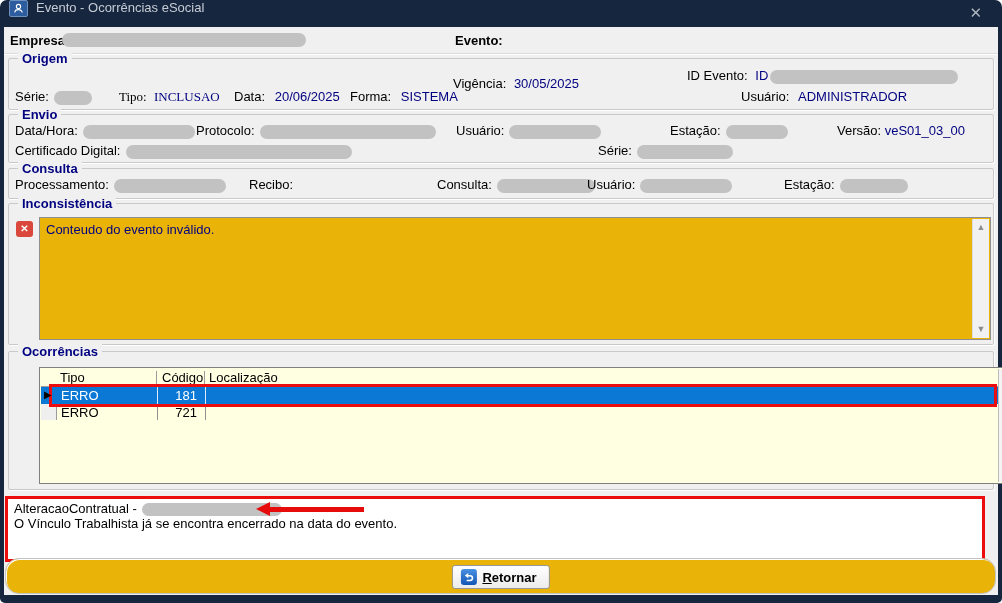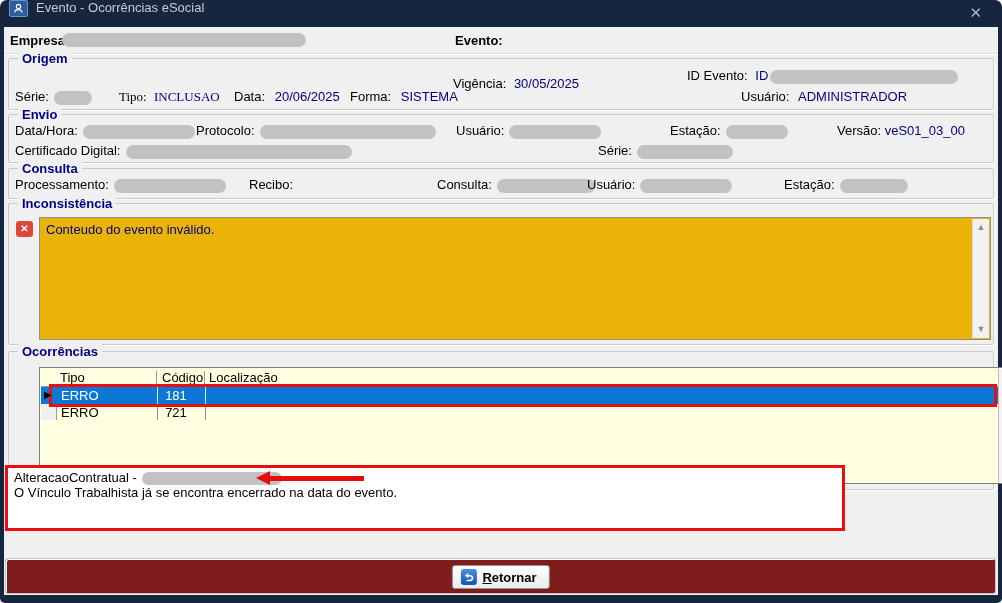--- a/index.html
+++ b/index.html
@@ -32,32 +32,32 @@
   .th { position:absolute; top:2px; color:#000; font-size:13px; }
   .hline { position:absolute; left:1px; right:14px; top:18px; height:1px; background:#9b9b9b; }
   .colsep { position:absolute; width:1px; background:#9b9b9b; }
   .row-sel { position:absolute; left:1px; top:19px; height:17px; background:#0a78d4; }
   .row-sel .cell { color:#ffffff; }
   .red-outline { position:absolute; border:3px solid #ec0e0e; background:transparent; z-index:5; }
   .marker { position:absolute; color:#000; font-size:10px; z-index:6; }
   .row2 { position:absolute; left:1px; top:36px; height:16px; }
   .gutter2 { position:absolute; left:0; top:0; width:16px; height:100%; background:#efefef; border-right:1px solid #9b9b9b; }
   .cell { position:absolute; top:1px; font-size:13px; }
-  .cell-num { width:46px; text-align:center; }
+  .cell-num { width:46px; text-align:right; }
   .tbl-scroll { position:absolute; top:1px; bottom:1px; right:1px; width:13px; background:#f3f3f3; border-left:1px solid #bdbdbd; }
   .thumb1 { position:absolute; left:5px; top:5px; width:3px; height:22px; background:#8a8a8a; }
   .thumb2 { position:absolute; left:5px; top:29px; width:3px; height:16px; background:#c4c4c4; }
   
   .msgbox { position:absolute; background:#ffffff; border:3px solid #ec0e0e; }
   .msgline { position:absolute; left:6px; white-space:nowrap; color:#000; }
   .arrow { position:absolute; height:14px; }
   .arrow .head { position:absolute; left:0; top:0; width:0; height:0; border-top:7px solid transparent; border-bottom:7px solid transparent; border-right:14px solid #e60c0c; }
   .arrow .shaft { position:absolute; left:12px; top:5px; height:5px; background:#e60c0c; }
   
-  .footer-panel { position:absolute; background:#7f1d1d; border:1px solid #c3c3c3; border-radius:3px; box-shadow:inset 1px 1px 0 #ffffff; }
+  .footer-panel { position:absolute; background:#eab308; border:1px solid #c3c3c3; border-radius:14px; box-shadow:inset 1px 1px 0 #ffffff; }
   .btn { position:absolute; left:50%; transform:translateX(-50%); top:6px; height:24px; padding:0 12px 0 8px; background:linear-gradient(#ffffff,#ececec); border:1px solid #979797; border-radius:3px; display:flex; align-items:center; gap:6px; font-weight:bold; font-size:13px; cursor:default; }
   .btn .u { text-decoration:underline; }
   .btn-icon { width:16px; height:16px; border-radius:3px; background:linear-gradient(#4a90e2,#1156b5); display:flex; align-items:center; justify-content:center; }
 </style>
 </head>
 <body>
 
 <div class="window">
 
   <div class="titlebar">
@@ -196,21 +196,21 @@
           <div class="colsep" style="left:164px; top:0; height:16px; background:#8f8f8f;"></div>
         </div>
 
         <div class="tbl-scroll">
           <div class="thumb1"></div>
           <div class="thumb2"></div>
         </div>
       </div>
     </div>
 
-    <div class="msgbox" style="left:1px; top:438px; width:840px; height:66px;">
+    <div class="msgbox" style="left:1px; top:469px; width:980px; height:66px;">
       <span class="msgline" style="top:2px;">
         <span>AlteracaoContratual -</span><span class="blob" style="width:140px; height:13px;"></span>
       </span>
       <div class="arrow" style="left:248px; top:3px; width:110px;">
         <span class="head"></span>
         <span class="shaft" style="width:96px;"></span>
       </div>
       <span class="msgline" style="top:17px;">O Vínculo Trabalhista já se encontra encerrado na data do evento.</span>
     </div>
 

